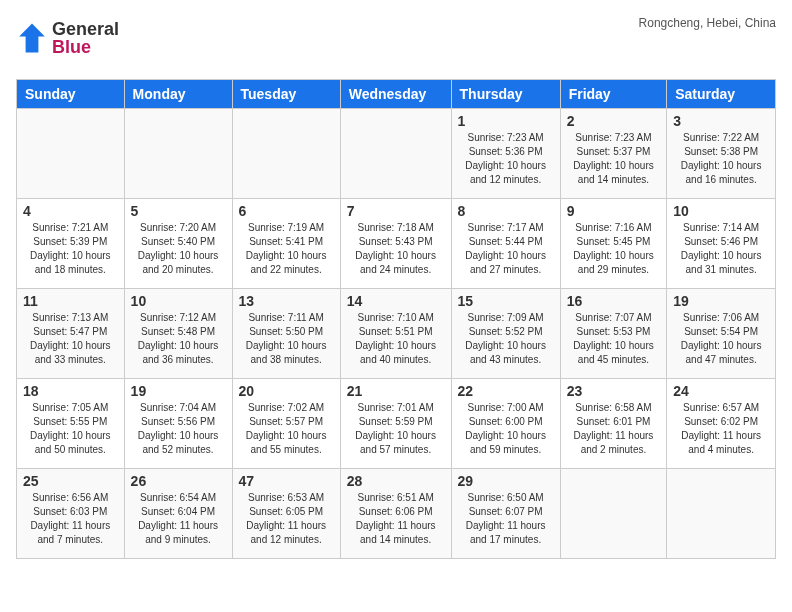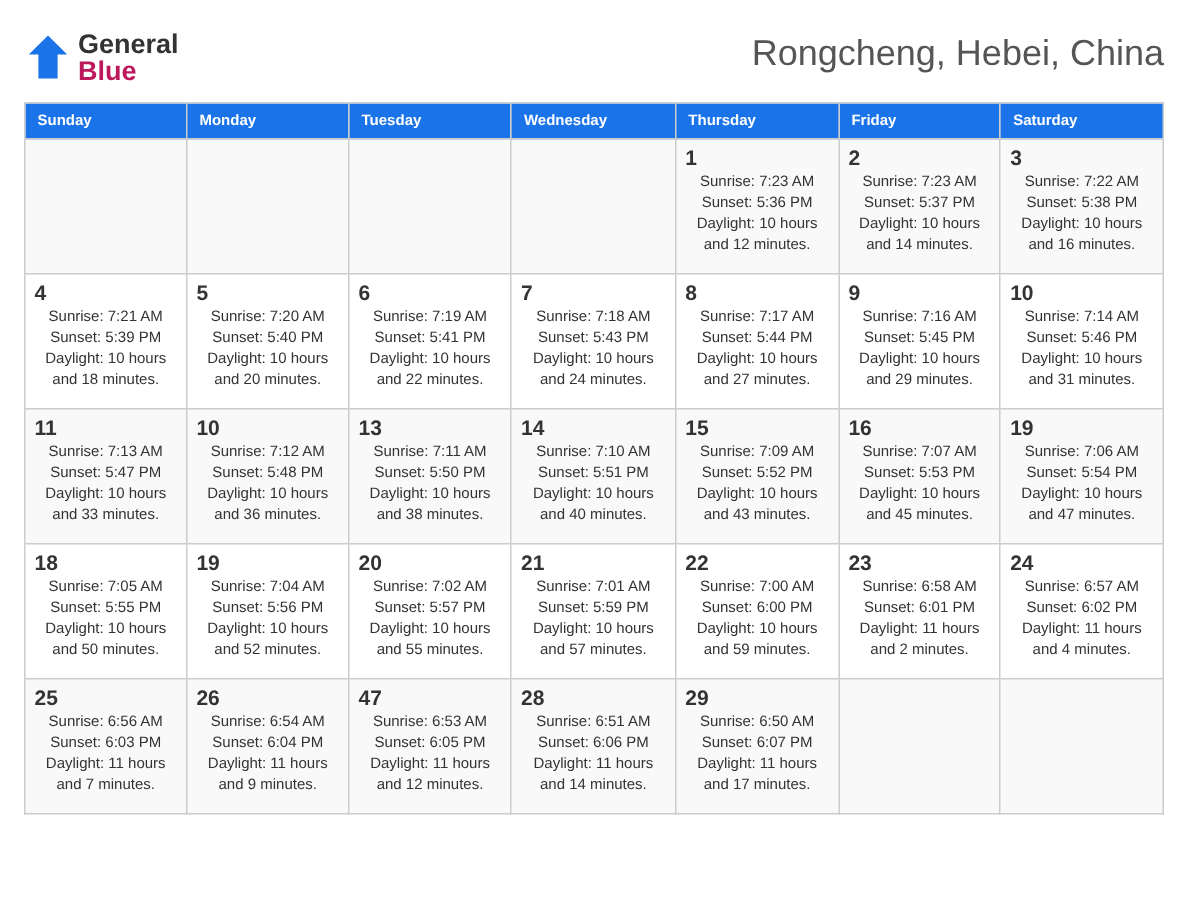--- a/index.html
+++ b/index.html
@@ -6,22 +6,22 @@
     body {
       font-family: Arial, sans-serif;
       background: #fff;
       width: 792px;
       min-height: 612px;
       padding: 16px;
     }
     .header-section {
       display: flex;
       justify-content: space-between;
-      align-items: center;
-      margin-bottom: 12px;
+      align-items: flex-start;
+      margin-bottom: 23px;
     }
     .logo {
       display: flex;
       align-items: center;
       margin-top: 4px;
     }
     .logo-text {
       display: flex;
       flex-direction: column;
       line-height: 1;
@@ -43,34 +43,34 @@
     }
     .title-section {
       text-align: right;
     }
     .month-title {
       font-size: 36px;
       font-weight: bold;
       color: #333;
     }
     .location-title {
-      font-size: 24px;
+      font-size: 12px;
       color: #555;
     }
     table {
       width: 100%;
       border-collapse: collapse;
       font-size: 11px;
     }
     thead tr th {
       background-color: #1a73e8;
       color: #fff;
       text-align: left;
       padding: 6px 8px;
-      font-size: 10px;
+      font-size: 14px;
       font-weight: bold;
       border: 1px solid #ccc;
     }
     tbody tr td {
       border: 1px solid #ccc;
       vertical-align: top;
       padding: 4px 6px;
       height: 90px;
       width: 113px;
     }

